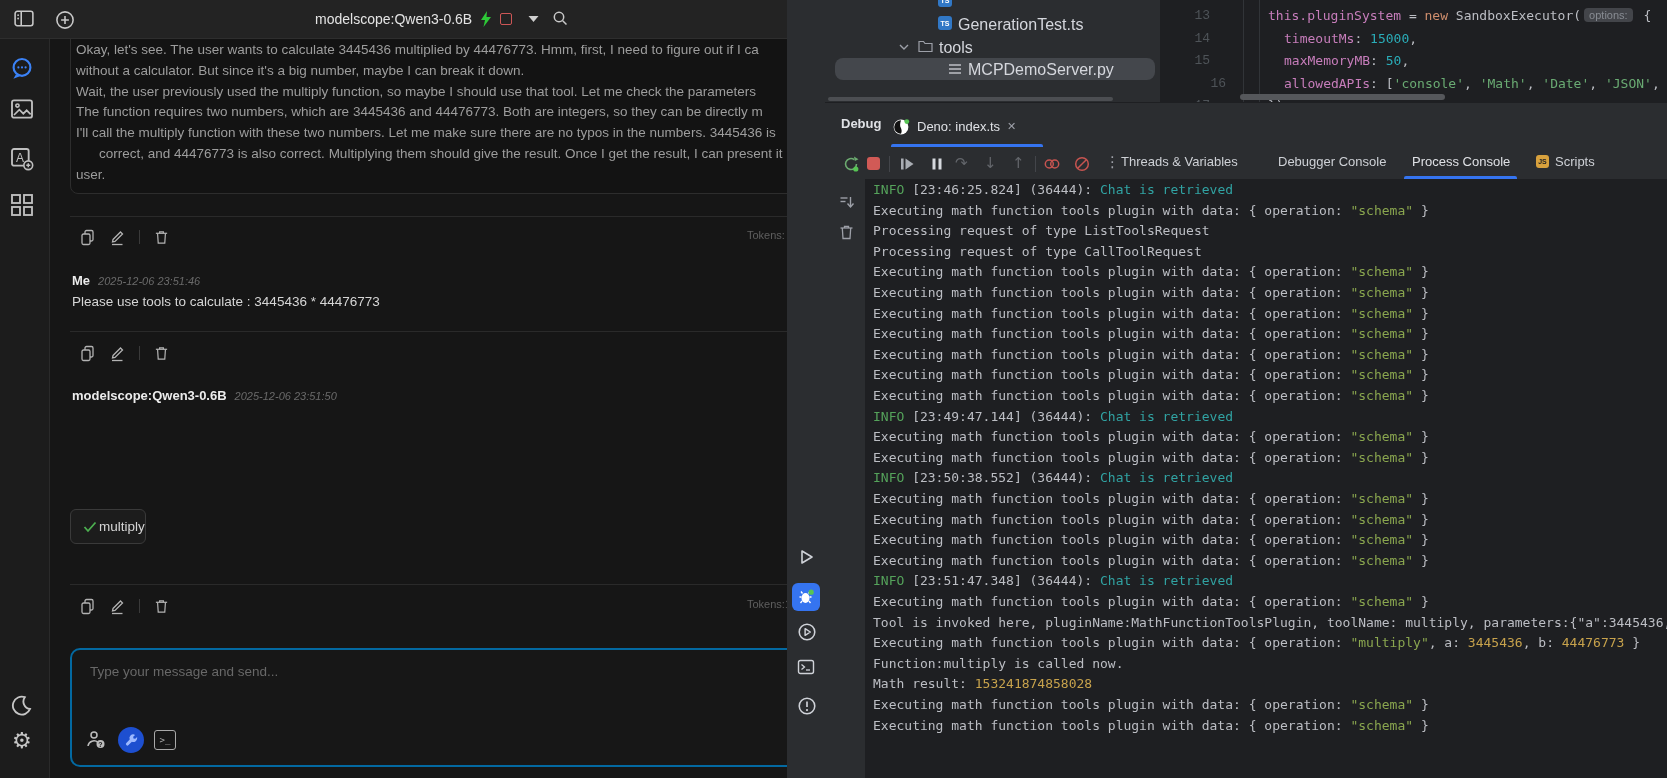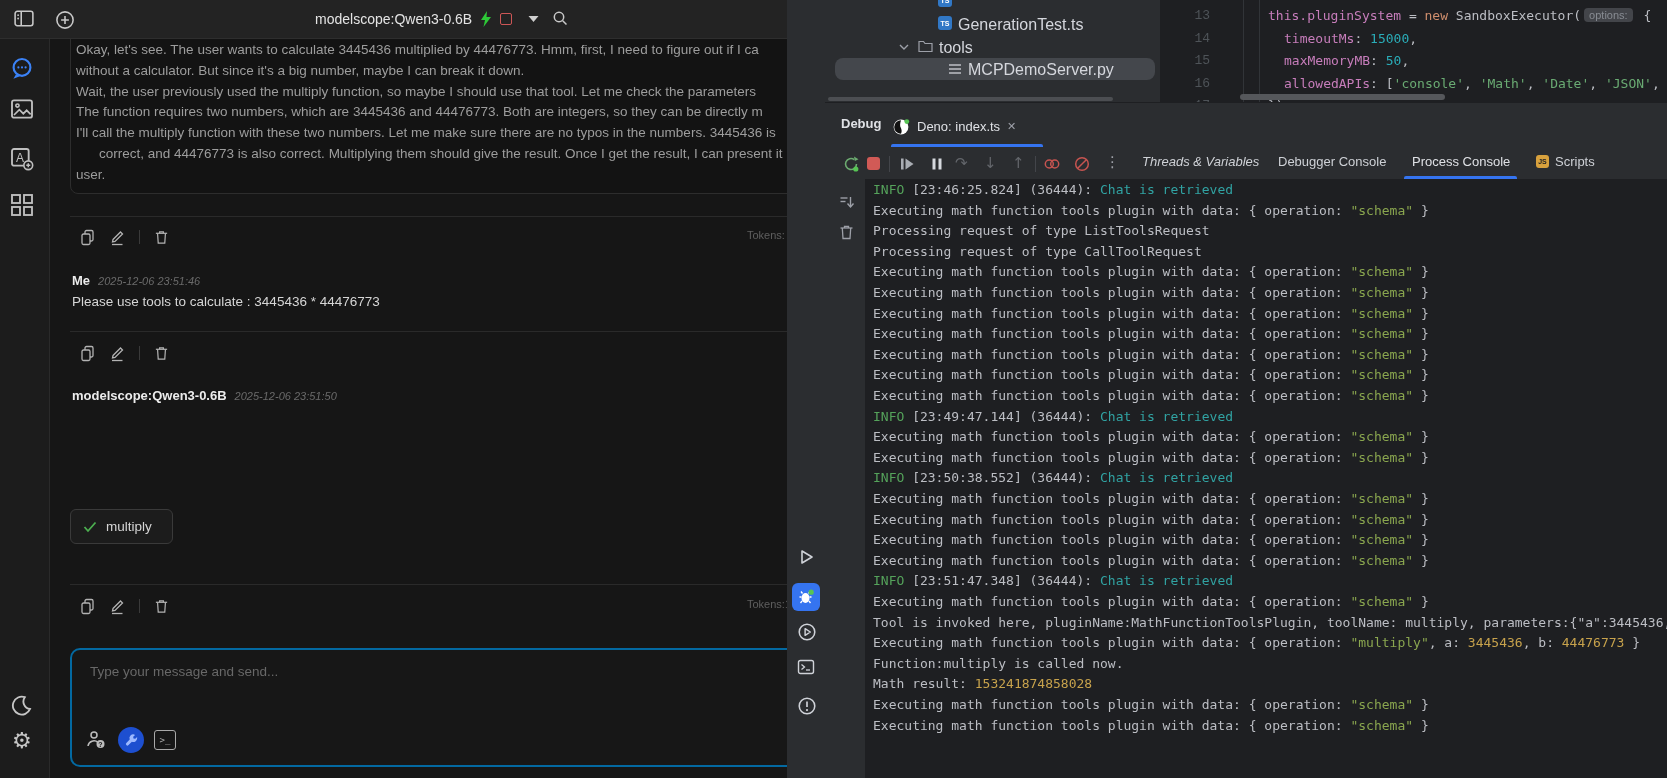--- a/index.html
+++ b/index.html
@@ -28,21 +28,21 @@
   .msg-name{font-size:13px;font-weight:bold;color:#ececec;}
   .msg-time{font-size:11px;font-style:italic;color:#6a6a6a;margin-left:8px;}
   .msg-text{position:absolute;left:72px;font-size:13.5px;color:#d6d6d6;white-space:nowrap;}
 
   #thoughts-box{left:70px;top:412px;width:980px;height:85px;border:1px solid #2f2f2f;border-radius:6px;background:#1b1b1b;overflow:hidden;}
   #thoughts-header{position:absolute;left:0;top:0;width:100%;height:40px;display:flex;align-items:center;gap:10px;padding-left:14px;cursor:pointer;}
   #thoughts-label{font-size:13.5px;color:#cfcfcf;}
   #thoughts-body{position:absolute;left:0;top:40px;width:100%;height:45px;background:#101010;border-top:1px solid #2f2f2f;}
   #think-tag{position:absolute;left:14px;top:12px;font-size:13px;color:#cfcfcf;}
 
-  #tool-chip{left:70px;top:509px;height:33px;display:inline-flex;align-items:center;gap:9px;padding:0 20px 0 12px;
+  #tool-chip{left:70px;top:509px;height:33px;display:inline-flex;align-items:center;gap:2px;padding:0 0 0 12px;
              background:#1c1c1c;border:1px solid #3a3a3a;border-radius:6px;cursor:pointer;}
   #tool-chip span{font-size:13.5px;color:#d5d5d5;}
   #result-line{left:70px;top:551px;font-size:13.5px;color:#d3d3d3;white-space:nowrap;}
   #result-line b{color:#f3f3f3;}
 
   #composer{left:70px;top:648px;width:980px;height:115px;border:2px solid #0369a1;border-radius:10px;background:#171717;}
   #composer-placeholder{position:absolute;left:18px;top:14px;font-size:13.5px;color:#686868;}
   #composer-icons{position:absolute;left:14px;bottom:12px;display:flex;align-items:center;gap:10px;}
   .wrench-circle{width:26px;height:26px;border-radius:50%;background:#1d4fd0;display:flex;align-items:center;justify-content:center;cursor:pointer;}
   .term-chip{width:20px;height:18px;border:1.3px solid #a9a9a9;border-radius:3px;display:flex;align-items:center;justify-content:center;cursor:pointer;}
@@ -322,21 +322,21 @@
       <div class="tree-scrollbar"></div>
     </div>
 
   <div id="editor-pane">
     <div class="indent-guide" style="left:83px"></div>
     <div class="indent-guide" style="left:99px"></div>
     <div id="editor-gutter">
         <div class="gutter-num" style="top: 8px; left: 10px;">13</div>
         <div class="gutter-num" style="top: 30.5px; left: 10px;">14</div>
         <div class="gutter-num" style="top: 53px; left: 10px;">15</div>
-        <div class="gutter-num" style="top: 75.5px; left: 10px;">16</div>
+        <div class="gutter-num" style="top: 75.5px; left: 26px;">16</div>
         <div class="gutter-num" style="top: 98px; left: 10px;">17</div>
       </div>
     <div id="editor-lines">
         <div class="code-line" style="top: 8px; left: 108px;"><span class="c-field">this.pluginSystem</span><span class="c-plain"> = </span><span class="c-kw">new</span><span class="c-plain"> SandboxExecutor(</span><span class="c-inlay">options:</span><span class="c-plain"> {</span></div>
         <div class="code-line" style="top: 30.5px; left: 124px;"><span class="c-field">timeoutMs</span><span class="c-plain">: </span><span class="c-num">15000</span><span class="c-plain">,</span></div>
         <div class="code-line" style="top: 53px; left: 124px;"><span class="c-field">maxMemoryMB</span><span class="c-plain">: </span><span class="c-num">50</span><span class="c-plain">,</span></div>
         <div class="code-line" style="top: 75.5px; left: 124px;"><span class="c-field">allowedAPIs</span><span class="c-plain">: [</span><span class="c-str">'console'</span><span class="c-plain">, </span><span class="c-str">'Math'</span><span class="c-plain">, </span><span class="c-str">'Date'</span><span class="c-plain">, </span><span class="c-str">'JSON'</span><span class="c-plain">,</span></div>
         <div class="code-line" style="top: 98px; left: 108px;"><span class="c-plain">})</span></div>
       </div>
     <div class="editor-scrollbar"></div>
@@ -379,21 +379,21 @@
       <svg class="dt-icon" style="left:218px" width="18" height="18" viewBox="0 0 18 18">
         <circle cx="6.3" cy="9" r="4" fill="none" stroke="#c75450" stroke-width="1.5"></circle>
         <circle cx="11.7" cy="9" r="4" fill="none" stroke="#c75450" stroke-width="1.5"></circle>
       </svg>
       <svg class="dt-icon" style="left:248px" width="18" height="18" viewBox="0 0 18 18">
         <circle cx="9" cy="9" r="6.3" fill="none" stroke="#c75450" stroke-width="1.5"></circle>
         <line x1="4.7" y1="13.3" x2="13.3" y2="4.7" stroke="#c75450" stroke-width="1.5"></line>
       </svg>
       <span class="dt-icon glyph-icon" style="left:280px;top:4px;color:#9da0a8">⋮</span>
       <div id="debug-tabs">
-          <div class="debug-tab" style="left: 317px; font-style: italic;">
+          <div class="debug-tab" style="left: 296px;">
             <span>Threads &amp; Variables</span>
           </div>
           <div class="debug-tab" style="left: 453px;">
             <span>Debugger Console</span>
           </div>
           <div class="debug-tab active" style="left: 587px;">
             <span>Process Console</span>
           </div>
           <div class="debug-tab" style="left: 711px;">
             <span class="js-badge">JS</span>

